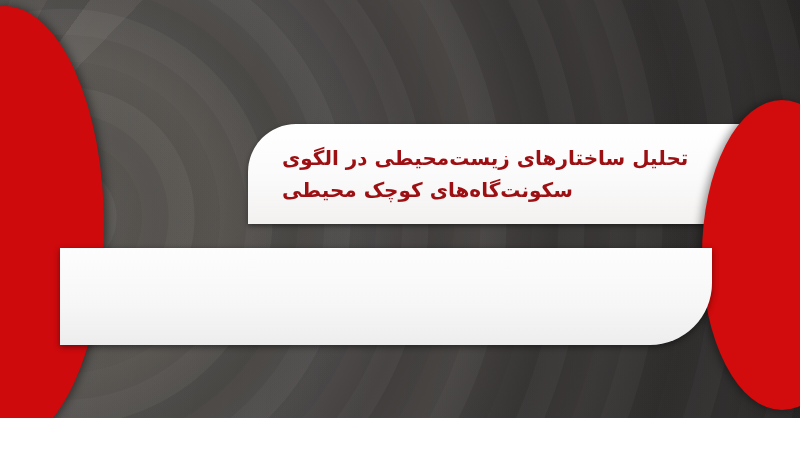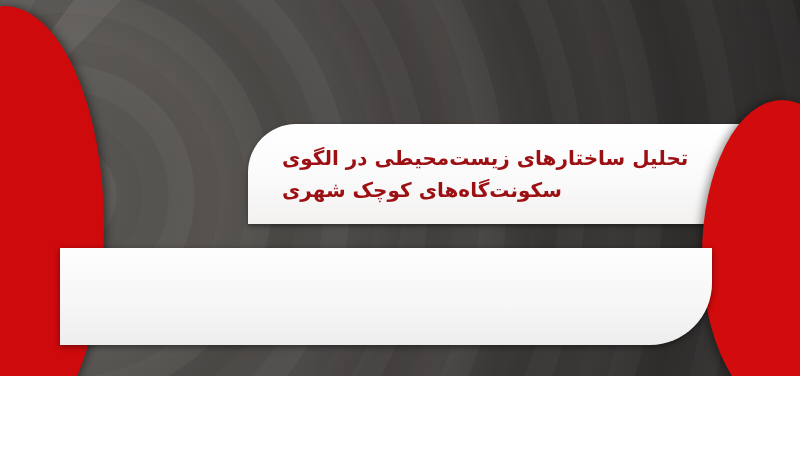--- a/index.html
+++ b/index.html
@@ -7,21 +7,21 @@
     padding: 0;
     background: #ffffff;
   }
   body {
     font-family: "DejaVu Sans", sans-serif;
   }
 
   #slide {
     position: relative;
     width: 800px;
-    height: 376px;
+    height: 418px;
     overflow: hidden;
     background: #3b82f6;
   }
 
   
   .bg-base {
     position: absolute;
     inset: 0;
     background:
       radial-gradient(circle at 8% 52%,
@@ -194,21 +194,21 @@
   <div class="bg-base"></div>
   <div class="bg-spokes"></div>
   <div class="bg-rings"></div>
   <div class="bg-vignette"></div>
 
   <div class="red-ellipse-left"></div>
 
   <div class="title-plaque">
     <div class="title-text">
       <span class="title-line">تحلیل ساختارهای زیست‌محیطی در الگوی</span>
-      <span class="title-line">سکونت‌گاه‌های کوچک شهری</span>
+      <span class="title-line">سکونت‌گاه‌های کوچک محیطی</span>
     </div>
   </div>
 
   <div class="red-ellipse-right"></div>
 
   <div class="subtitle-plaque">
     <div class="subtitle-text"></div>
   </div>
 
 </div>

